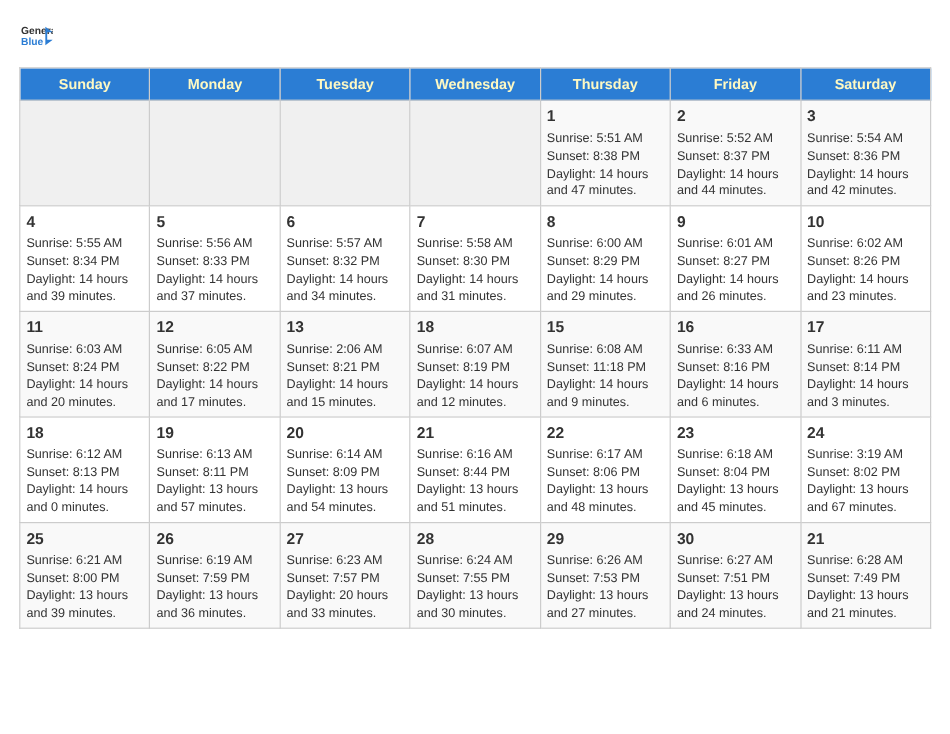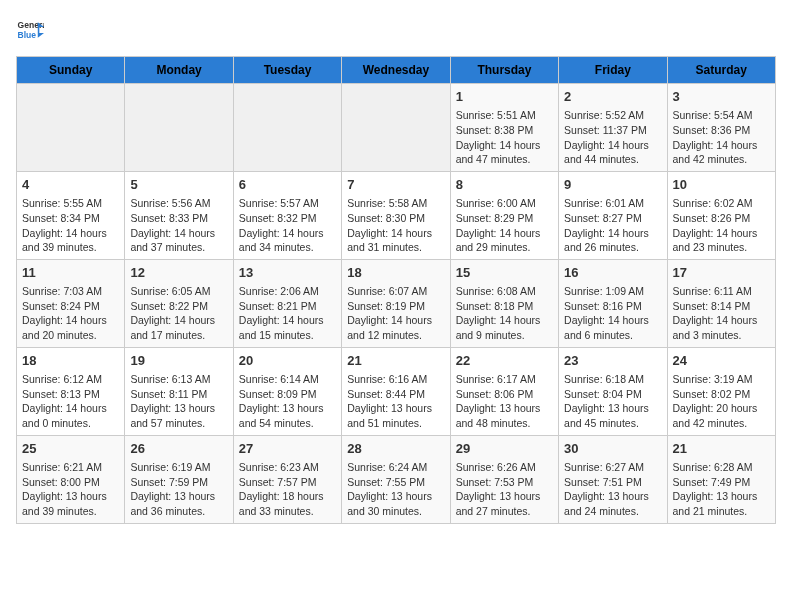--- a/index.html
+++ b/index.html
@@ -38,21 +38,21 @@
       font-size: 15px;
       color: #444;
     }
     table {
       width: 100%;
       border-collapse: collapse;
       font-size: 11px;
     }
     thead tr th {
       background-color: #2b7dd4;
-      color: #000000;
+      color: #fef9c3;
       padding: 6px 4px;
       font-size: 12px;
       font-weight: bold;
       border: 1px solid #ccc;
     }
     tbody tr td {
       border: 1px solid #ccc;
       vertical-align: top;
       padding: 4px 5px;
       width: calc(100% / 7);
@@ -104,53 +104,53 @@
         <th>Saturday</th>
       </tr>
   </thead>
   <tbody id="calendar-body">
   <tr>
         <td class="empty-cell"></td>
         <td class="empty-cell"></td>
         <td class="empty-cell"></td>
         <td class="empty-cell"></td>
         <td><span class="day-num">1</span><span>Sunrise: 5:51 AM</span><br><span>Sunset: 8:38 PM</span><br><span>Daylight: 14 hours and 47 minutes.</span><br></td>
-        <td><span class="day-num">2</span><span>Sunrise: 5:52 AM</span><br><span>Sunset: 11:37 PM</span><br><span>Daylight: 14 hours and 44 minutes.</span><br></td>
+        <td><span class="day-num">2</span><span>Sunrise: 5:52 AM</span><br><span>Sunset: 8:37 PM</span><br><span>Daylight: 14 hours and 44 minutes.</span><br></td>
         <td><span class="day-num">3</span><span>Sunrise: 5:54 AM</span><br><span>Sunset: 8:36 PM</span><br><span>Daylight: 14 hours and 42 minutes.</span><br></td>
       </tr>
       <tr>
         <td><span class="day-num">4</span><span>Sunrise: 5:55 AM</span><br><span>Sunset: 8:34 PM</span><br><span>Daylight: 14 hours and 39 minutes.</span><br></td>
         <td><span class="day-num">5</span><span>Sunrise: 5:56 AM</span><br><span>Sunset: 8:33 PM</span><br><span>Daylight: 14 hours and 37 minutes.</span><br></td>
         <td><span class="day-num">6</span><span>Sunrise: 5:57 AM</span><br><span>Sunset: 8:32 PM</span><br><span>Daylight: 14 hours and 34 minutes.</span><br></td>
         <td><span class="day-num">7</span><span>Sunrise: 5:58 AM</span><br><span>Sunset: 8:30 PM</span><br><span>Daylight: 14 hours and 31 minutes.</span><br></td>
         <td><span class="day-num">8</span><span>Sunrise: 6:00 AM</span><br><span>Sunset: 8:29 PM</span><br><span>Daylight: 14 hours and 29 minutes.</span><br></td>
         <td><span class="day-num">9</span><span>Sunrise: 6:01 AM</span><br><span>Sunset: 8:27 PM</span><br><span>Daylight: 14 hours and 26 minutes.</span><br></td>
         <td><span class="day-num">10</span><span>Sunrise: 6:02 AM</span><br><span>Sunset: 8:26 PM</span><br><span>Daylight: 14 hours and 23 minutes.</span><br></td>
       </tr>
       <tr>
-        <td><span class="day-num">11</span><span>Sunrise: 7:03 AM</span><br><span>Sunset: 8:24 PM</span><br><span>Daylight: 14 hours and 20 minutes.</span><br></td>
+        <td><span class="day-num">11</span><span>Sunrise: 6:03 AM</span><br><span>Sunset: 8:24 PM</span><br><span>Daylight: 14 hours and 20 minutes.</span><br></td>
         <td><span class="day-num">12</span><span>Sunrise: 6:05 AM</span><br><span>Sunset: 8:22 PM</span><br><span>Daylight: 14 hours and 17 minutes.</span><br></td>
         <td><span class="day-num">13</span><span>Sunrise: 2:06 AM</span><br><span>Sunset: 8:21 PM</span><br><span>Daylight: 14 hours and 15 minutes.</span><br></td>
         <td><span class="day-num">18</span><span>Sunrise: 6:07 AM</span><br><span>Sunset: 8:19 PM</span><br><span>Daylight: 14 hours and 12 minutes.</span><br></td>
-        <td><span class="day-num">15</span><span>Sunrise: 6:08 AM</span><br><span>Sunset: 8:18 PM</span><br><span>Daylight: 14 hours and 9 minutes.</span><br></td>
-        <td><span class="day-num">16</span><span>Sunrise: 1:09 AM</span><br><span>Sunset: 8:16 PM</span><br><span>Daylight: 14 hours and 6 minutes.</span><br></td>
+        <td><span class="day-num">15</span><span>Sunrise: 6:08 AM</span><br><span>Sunset: 11:18 PM</span><br><span>Daylight: 14 hours and 9 minutes.</span><br></td>
+        <td><span class="day-num">16</span><span>Sunrise: 6:33 AM</span><br><span>Sunset: 8:16 PM</span><br><span>Daylight: 14 hours and 6 minutes.</span><br></td>
         <td><span class="day-num">17</span><span>Sunrise: 6:11 AM</span><br><span>Sunset: 8:14 PM</span><br><span>Daylight: 14 hours and 3 minutes.</span><br></td>
       </tr>
       <tr>
         <td><span class="day-num">18</span><span>Sunrise: 6:12 AM</span><br><span>Sunset: 8:13 PM</span><br><span>Daylight: 14 hours and 0 minutes.</span><br></td>
         <td><span class="day-num">19</span><span>Sunrise: 6:13 AM</span><br><span>Sunset: 8:11 PM</span><br><span>Daylight: 13 hours and 57 minutes.</span><br></td>
         <td><span class="day-num">20</span><span>Sunrise: 6:14 AM</span><br><span>Sunset: 8:09 PM</span><br><span>Daylight: 13 hours and 54 minutes.</span><br></td>
         <td><span class="day-num">21</span><span>Sunrise: 6:16 AM</span><br><span>Sunset: 8:44 PM</span><br><span>Daylight: 13 hours and 51 minutes.</span><br></td>
         <td><span class="day-num">22</span><span>Sunrise: 6:17 AM</span><br><span>Sunset: 8:06 PM</span><br><span>Daylight: 13 hours and 48 minutes.</span><br></td>
         <td><span class="day-num">23</span><span>Sunrise: 6:18 AM</span><br><span>Sunset: 8:04 PM</span><br><span>Daylight: 13 hours and 45 minutes.</span><br></td>
-        <td><span class="day-num">24</span><span>Sunrise: 3:19 AM</span><br><span>Sunset: 8:02 PM</span><br><span>Daylight: 20 hours and 42 minutes.</span><br></td>
+        <td><span class="day-num">24</span><span>Sunrise: 3:19 AM</span><br><span>Sunset: 8:02 PM</span><br><span>Daylight: 13 hours and 67 minutes.</span><br></td>
       </tr>
       <tr>
         <td><span class="day-num">25</span><span>Sunrise: 6:21 AM</span><br><span>Sunset: 8:00 PM</span><br><span>Daylight: 13 hours and 39 minutes.</span><br></td>
         <td><span class="day-num">26</span><span>Sunrise: 6:19 AM</span><br><span>Sunset: 7:59 PM</span><br><span>Daylight: 13 hours and 36 minutes.</span><br></td>
-        <td><span class="day-num">27</span><span>Sunrise: 6:23 AM</span><br><span>Sunset: 7:57 PM</span><br><span>Daylight: 18 hours and 33 minutes.</span><br></td>
+        <td><span class="day-num">27</span><span>Sunrise: 6:23 AM</span><br><span>Sunset: 7:57 PM</span><br><span>Daylight: 20 hours and 33 minutes.</span><br></td>
         <td><span class="day-num">28</span><span>Sunrise: 6:24 AM</span><br><span>Sunset: 7:55 PM</span><br><span>Daylight: 13 hours and 30 minutes.</span><br></td>
         <td><span class="day-num">29</span><span>Sunrise: 6:26 AM</span><br><span>Sunset: 7:53 PM</span><br><span>Daylight: 13 hours and 27 minutes.</span><br></td>
         <td><span class="day-num">30</span><span>Sunrise: 6:27 AM</span><br><span>Sunset: 7:51 PM</span><br><span>Daylight: 13 hours and 24 minutes.</span><br></td>
         <td><span class="day-num">21</span><span>Sunrise: 6:28 AM</span><br><span>Sunset: 7:49 PM</span><br><span>Daylight: 13 hours and 21 minutes.</span><br></td>
       </tr>
     </tbody>
 </table>
 
 </body></html>

